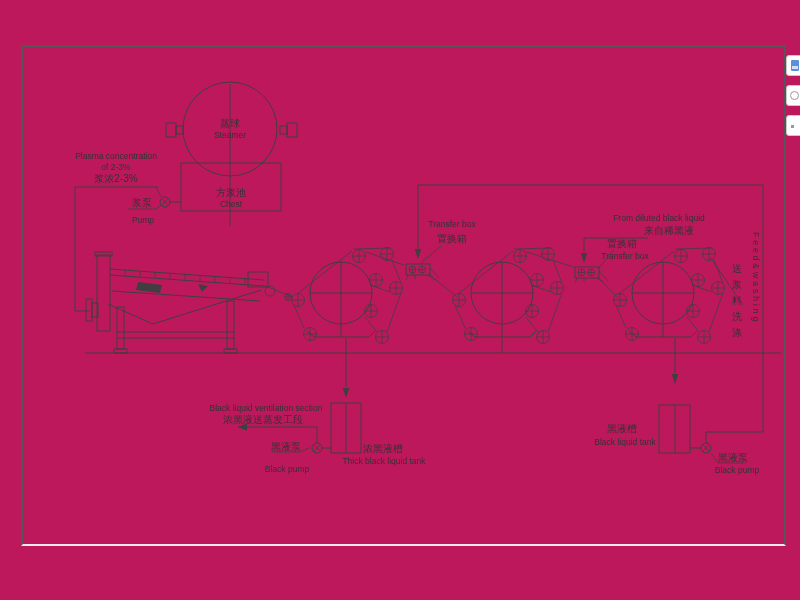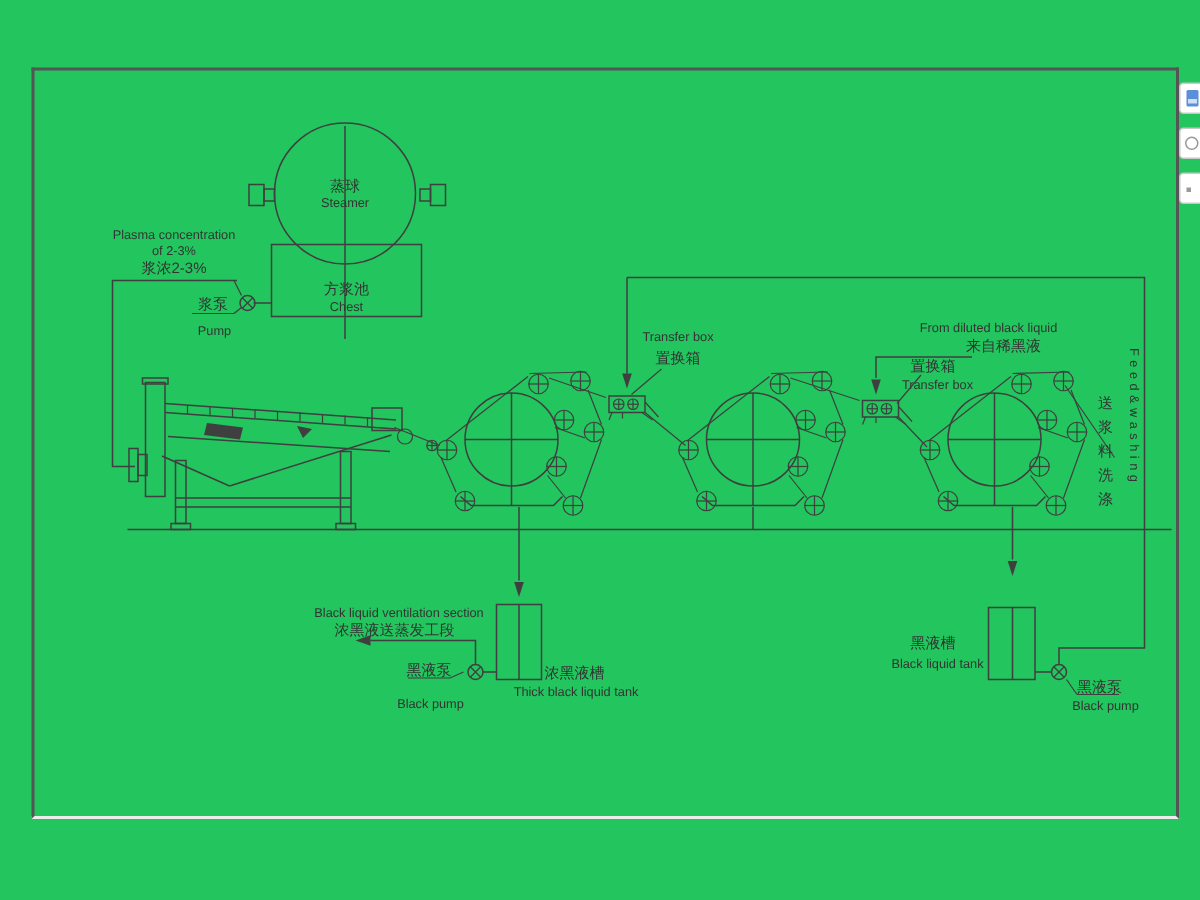--- a/index.html
+++ b/index.html
@@ -1,16 +1,16 @@
 <!DOCTYPE html>
 <html><head>
 <meta charset="utf-8">
 <style>
   html,body{margin:0;padding:0;background:#fff;}
-  .canvas{position:relative;width:800px;height:600px;background:#22c55e;overflow:hidden;
+  .canvas{position:relative;width:800px;height:600px;background:#be185d;overflow:hidden;
           font-family:"Liberation Sans",sans-serif;}
   .sheet{position:absolute;left:21px;top:45px;width:765px;height:501px;
          border-top:2px solid #555;border-left:2px solid #555;border-right:2px solid #555;
          border-bottom:2px solid #ececec;box-sizing:border-box;}
   .viewer-btn{position:absolute;left:786px;width:18px;height:21px;background:#fff;
          border:1px solid #c9c9c9;border-radius:3px;box-sizing:border-box;}
   .glyph-picture{position:absolute;left:4px;top:4px;width:8px;height:11px;
          background:#5b8fd9;border-radius:1px;}
   .glyph-picture:after{content:"";position:absolute;left:1px;top:6px;width:6px;height:3px;background:#cfe0f5;}
   .glyph-circle{position:absolute;left:3px;top:5px;width:9px;height:9px;border:1.5px solid #9a9a9a;border-radius:50%;box-sizing:border-box;}

